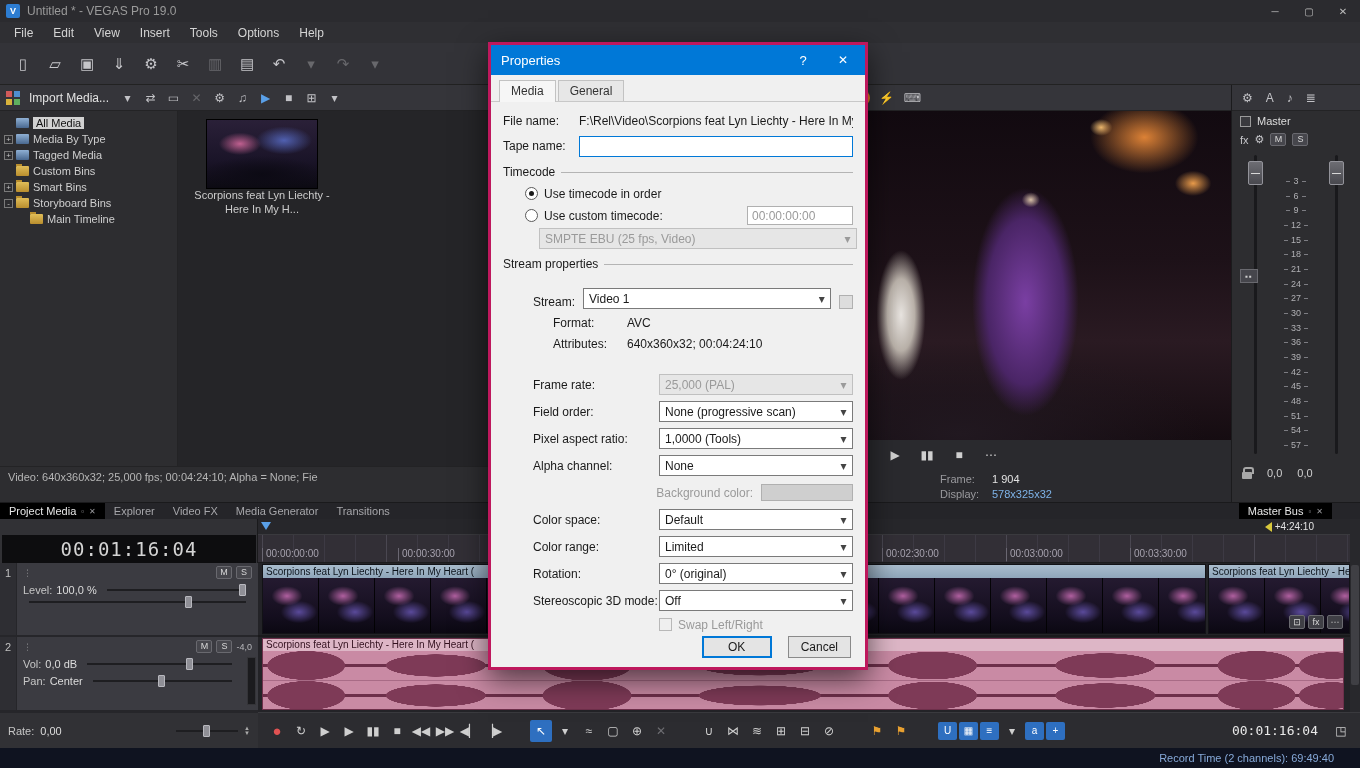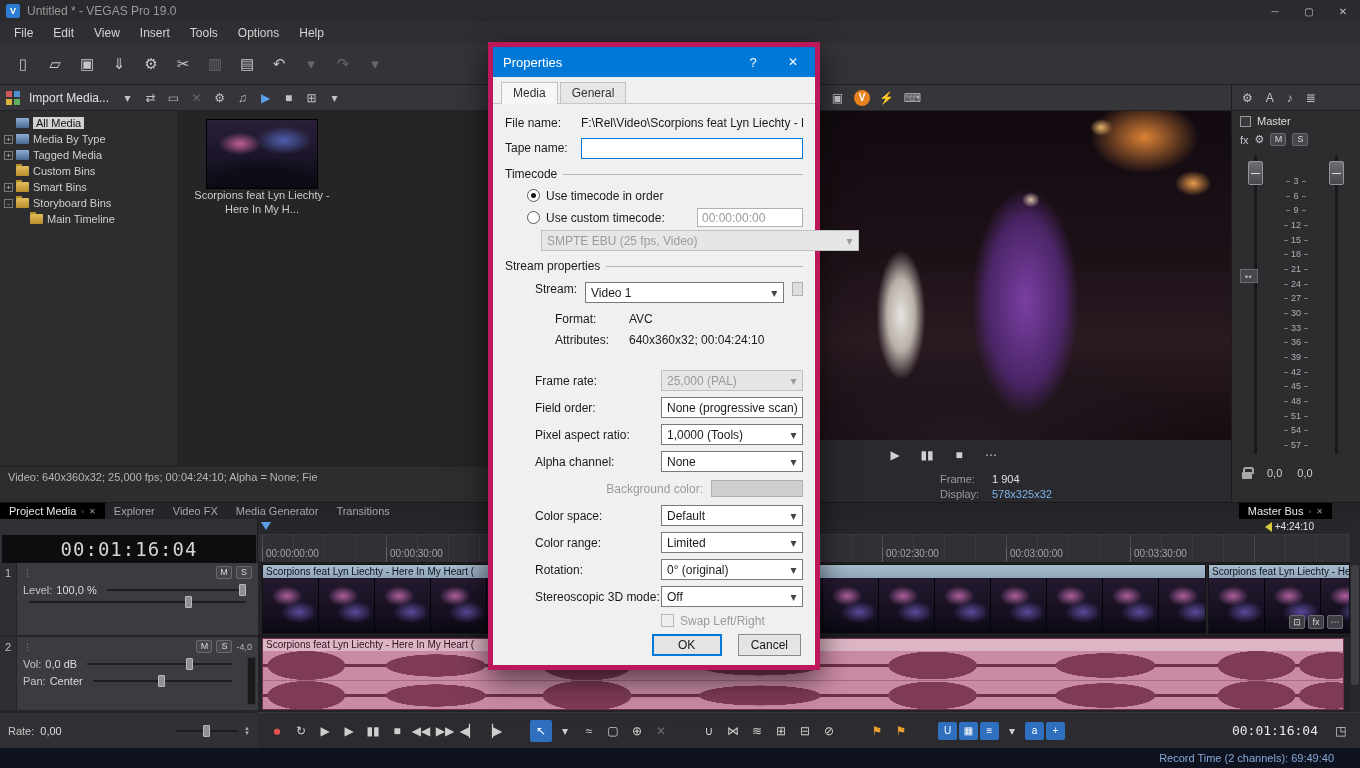--- a/index.html
+++ b/index.html
@@ -161,21 +161,21 @@
 .tbtn.blue{background:#2e6fc0;color:#fff;font-size:10px;min-width:19px;height:18px}
 .tbtn.orange{color:#e8a030}
 .tbtn.dim{color:#6e6e72}
 .ttime{margin-left:auto;font-family:"DejaVu Sans Mono",monospace;font-size:13px;color:#e8e8e8;padding-right:10px}
 .texpand{width:22px;height:22px;display:flex;align-items:center;justify-content:center;color:#cfcfcf;font-size:12px}
 
 
 .statusbar{position:absolute;left:0;top:748px;width:1360px;height:20px;background:#0f1320;display:flex;align-items:center;justify-content:flex-end;padding-right:26px;font-size:11px;color:#86a9d8}
 
 
-.dialog{position:absolute;left:488px;top:42px;width:332px;height:628px;background:#f0f0f0;border:5px solid #be185d;box-shadow:0 10px 28px rgba(0,0,0,.6);z-index:50;color:#1a1a1a}
+.dialog{position:absolute;left:488px;top:42px;width:380px;height:628px;background:#f0f0f0;border:3px solid #be185d;box-shadow:0 10px 28px rgba(0,0,0,.6);z-index:50;color:#1a1a1a}
 .dlg-title{height:30px;background:#0078d7;color:#fff;display:flex;align-items:center;padding-left:10px;font-size:13px}
 .dlg-help{margin-left:auto;width:36px;text-align:center;font-size:13px}
 .dlg-close{width:44px;height:30px;display:flex;align-items:center;justify-content:center;font-size:12px}
 .dlg-tabs{display:flex;padding:5px 8px 0;border-bottom:1px solid #c8c8c8;background:#f0f0f0}
 .dtab2{padding:3px 11px;border:1px solid #c2c2c2;border-bottom:none;background:#e7e7e7;color:#333;font-size:12px;margin-right:2px}
 .dtab2.active{background:#f6f6f6;margin-bottom:-1px;padding-bottom:4px}
 .dlg-body{padding:8px 12px 0;font-size:12px}
 .frow{display:flex;align-items:center;height:22px;margin-bottom:3px}
 .flabel{width:76px;flex:0 0 auto;color:#1a1a1a}
 .fvalue{white-space:nowrap;overflow:hidden}
@@ -187,21 +187,21 @@
 .radio{width:13px;height:13px;border:1px solid #5a5a5a;border-radius:50%;background:#fff;margin-right:6px;position:relative;flex:0 0 auto}
 .radio.on::after{content:"";position:absolute;left:3px;top:3px;width:5px;height:5px;border-radius:50%;background:#1a1a1a}
 .tcin{margin-left:auto;width:106px;height:19px;border:1px solid #b0b0b0;background:#fff;color:#9a9a9a;font-size:12px;display:flex;align-items:center;padding:0 4px}
 .ddrow{margin:3px 0 3px 36px}
 .dd{height:21px;border:1px solid #7a7a7a;background:#fff;display:flex;align-items:center;padding-left:5px;font-size:12px;color:#1a1a1a;white-space:nowrap;overflow:hidden}
 .dd .chev{margin-left:auto;width:17px;height:100%;display:flex;align-items:center;justify-content:center;color:#444;flex:0 0 auto}
 .dd .chev::after{content:"▾"}
 .dd.disabled{background:#e6e6e6;color:#9a9a9a;border-color:#c0c0c0}
 .dd.disabled .chev{color:#9a9a9a}
 .w318{width:318px}
-.srow{display:flex;align-items:flex-start;margin:8px 0 4px 30px;height:23px}
+.srow{display:flex;align-items:flex-end;margin:14px 0 4px 30px;height:23px}
 .slabel{width:50px;flex:0 0 auto}
 .w254{width:254px}
 .lockbtn{width:14px;height:14px;border:1px solid #b0b0b0;background:#ddd;margin-left:8px}
 .irow{display:flex;align-items:center;margin:2px 0 2px 50px;height:19px}
 .ilabel{width:74px;flex:0 0 auto}
 .prow{display:flex;align-items:center;margin:4px 0 4px 30px;height:23px}
 .plabel{width:126px;flex:0 0 auto;white-space:nowrap}
 .prow .dd{width:204px}
 .prow.bg{justify-content:flex-end;margin-right:0}
 .plabel2{color:#9a9a9a;margin-right:8px}
@@ -592,21 +592,21 @@
       <div class="mstrip">
         <span class="cursor-marker"></span>
         <span class="loopend">
           <span class="tri-l"></span>
           <span>+4:24:10</span>
         </span>
       </div>
       <div class="ruler">
 
       <span class="rlab2" style="left: 4px;"><span>00:00:00:00</span></span>
-          <span class="rlab2" style="left: 128px;"><span>00:00:30:00</span></span>
+          <span class="rlab2" style="left: 140px;"><span>00:00:30:00</span></span>
           <span class="rlab2" style="left: 624px;"><span>00:02:30:00</span></span>
           <span class="rlab2" style="left: 748px; text-align: center;"><span>00:03:00:00</span></span>
           <span class="rlab2" style="left: 872px;"><span>00:03:30:00</span></span>
         </div>
       <div class="vtrack">
         <div class="vevent" style="left:4px;width:944px">
           <div class="ev-head">Scorpions feat Lyn Liechty - Here In My Heart (</div>
           <div class="vthumbs"></div>
         </div>
         <div class="vevent" style="left:950px;right:0">

